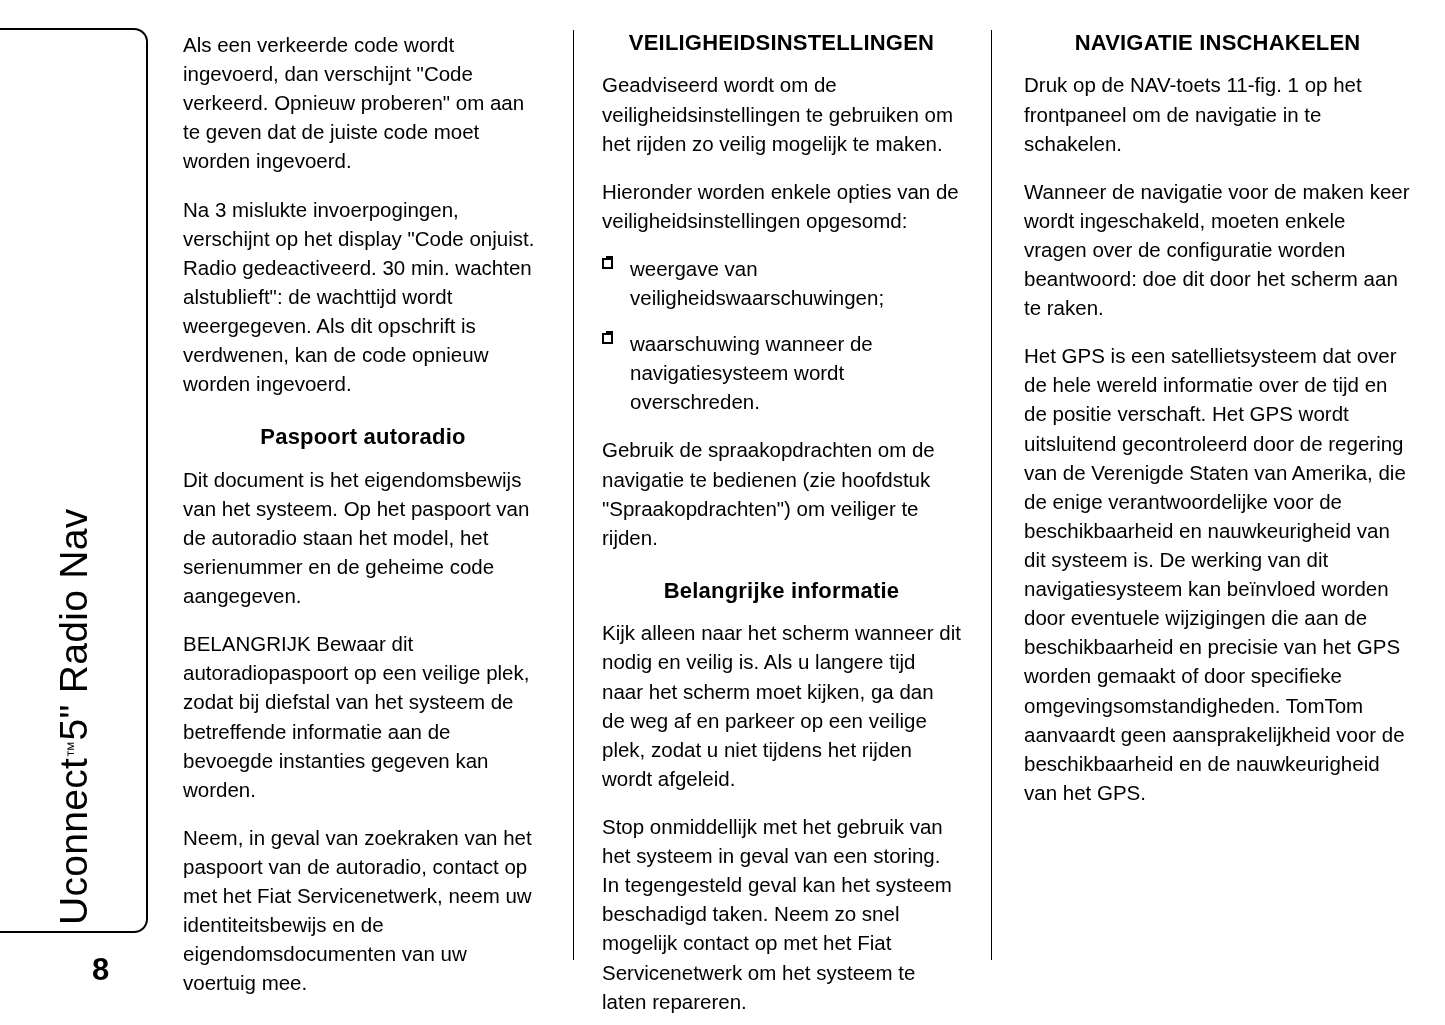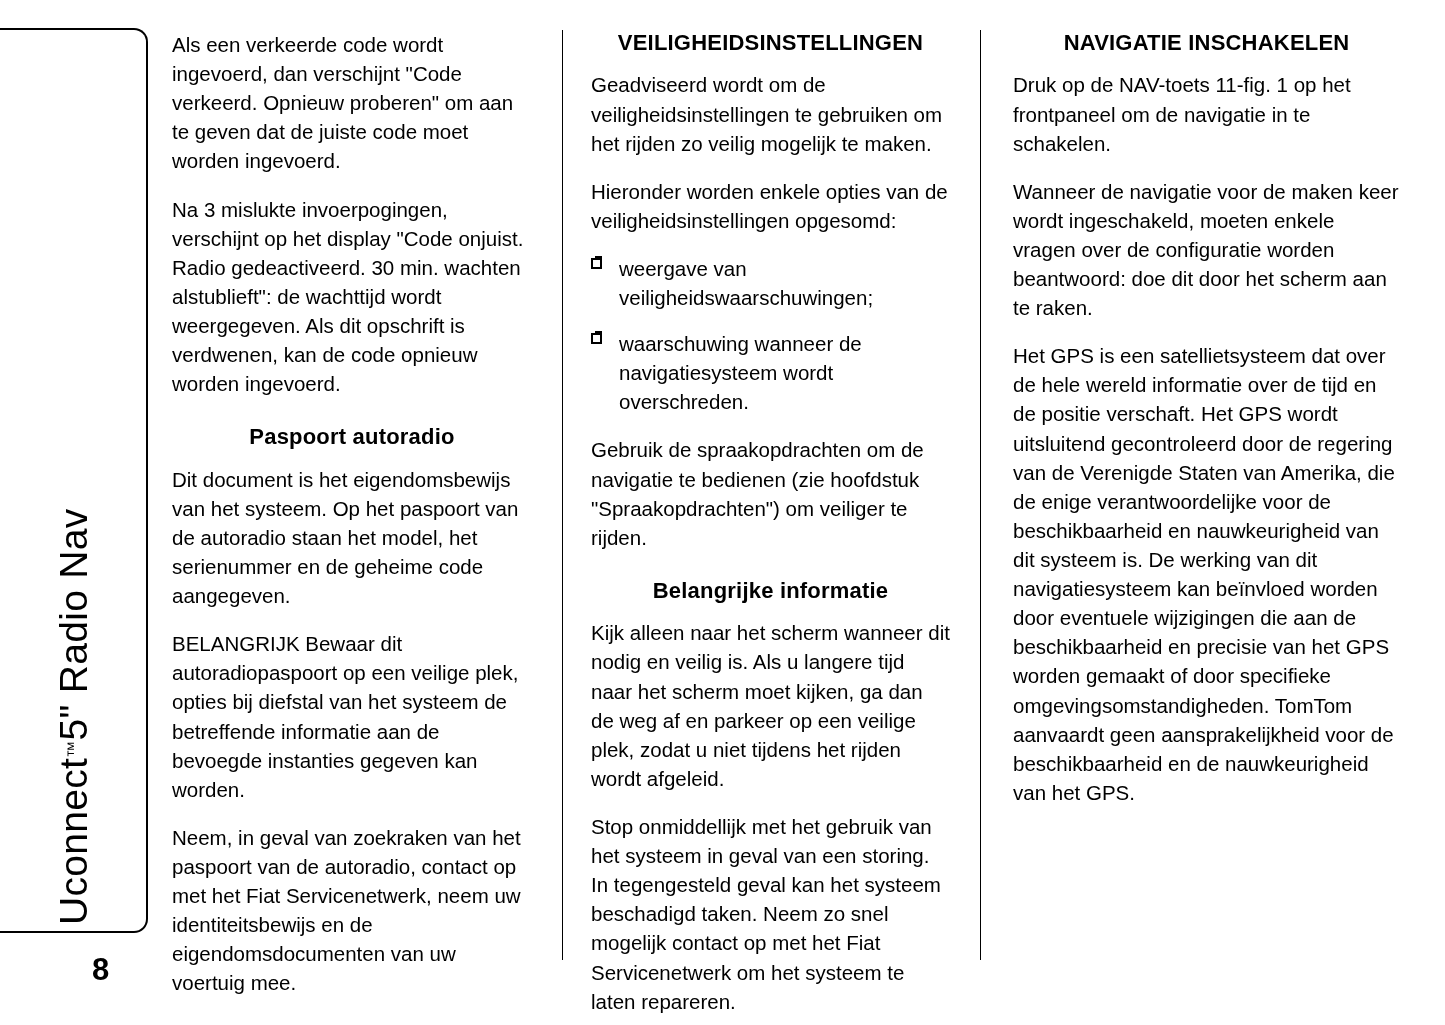--- a/index.html
+++ b/index.html
@@ -57,21 +57,21 @@
     position: absolute;
     left: 92px;
     top: 952px;
     font-size: 31px;
     font-weight: bold;
   }
 
   
   .columns {
     position: absolute;
-    left: 172px;
+    left: 183px;
     top: 30px;
     width: 1228px;
     height: 930px;
     display: flex;
     gap: 0;
   }
   .col {
     box-sizing: border-box;
     padding-right: 30px;
   }
@@ -144,21 +144,21 @@
 
 <div class="page-number">8</div>
 
 <div class="columns">
 
   <div class="col col-1">
     <p>Als een verkeerde code wordt ingevoerd, dan verschijnt "Code verkeerd. Opnieuw proberen" om aan te geven dat de juiste code moet worden ingevoerd.</p>
     <p>Na 3 mislukte invoerpogingen, verschijnt op het display "Code onjuist. Radio gedeactiveerd. 30 min. wachten alstublieft": de wachttijd wordt weergegeven. Als dit opschrift is verdwenen, kan de code opnieuw worden ingevoerd.</p>
     <h2>Paspoort autoradio</h2>
     <p>Dit document is het eigendomsbewijs van het systeem. Op het paspoort van de autoradio staan het model, het serienummer en de geheime code aangegeven.</p>
-    <p>BELANGRIJK Bewaar dit autoradiopaspoort op een veilige plek, opties bij diefstal van het systeem de betreffende informatie aan de bevoegde instanties gegeven kan worden.</p>
+    <p>BELANGRIJK Bewaar dit autoradiopaspoort op een veilige plek, zodat bij diefstal van het systeem de betreffende informatie aan de bevoegde instanties gegeven kan worden.</p>
     <p>Neem, in geval van zoekraken van het paspoort van de autoradio, contact op met het Fiat Servicenetwerk, neem uw identiteitsbewijs en de eigendomsdocumenten van uw voertuig mee.</p>
   </div>
 
   <div class="col col-2">
     <h2 class="first">VEILIGHEIDSINSTELLINGEN</h2>
     <p>Geadviseerd wordt om de veiligheidsinstellingen te gebruiken om het rijden zo veilig mogelijk te maken.</p>
     <p>Hieronder worden enkele opties van de veiligheidsinstellingen opgesomd:</p>
     <ul class="bullet-list">
       <li><span class="sq"></span><span>weergave van veiligheidswaarschuwingen;</span></li>
       <li><span class="sq"></span><span>waarschuwing wanneer de navigatiesysteem wordt overschreden.</span></li>

